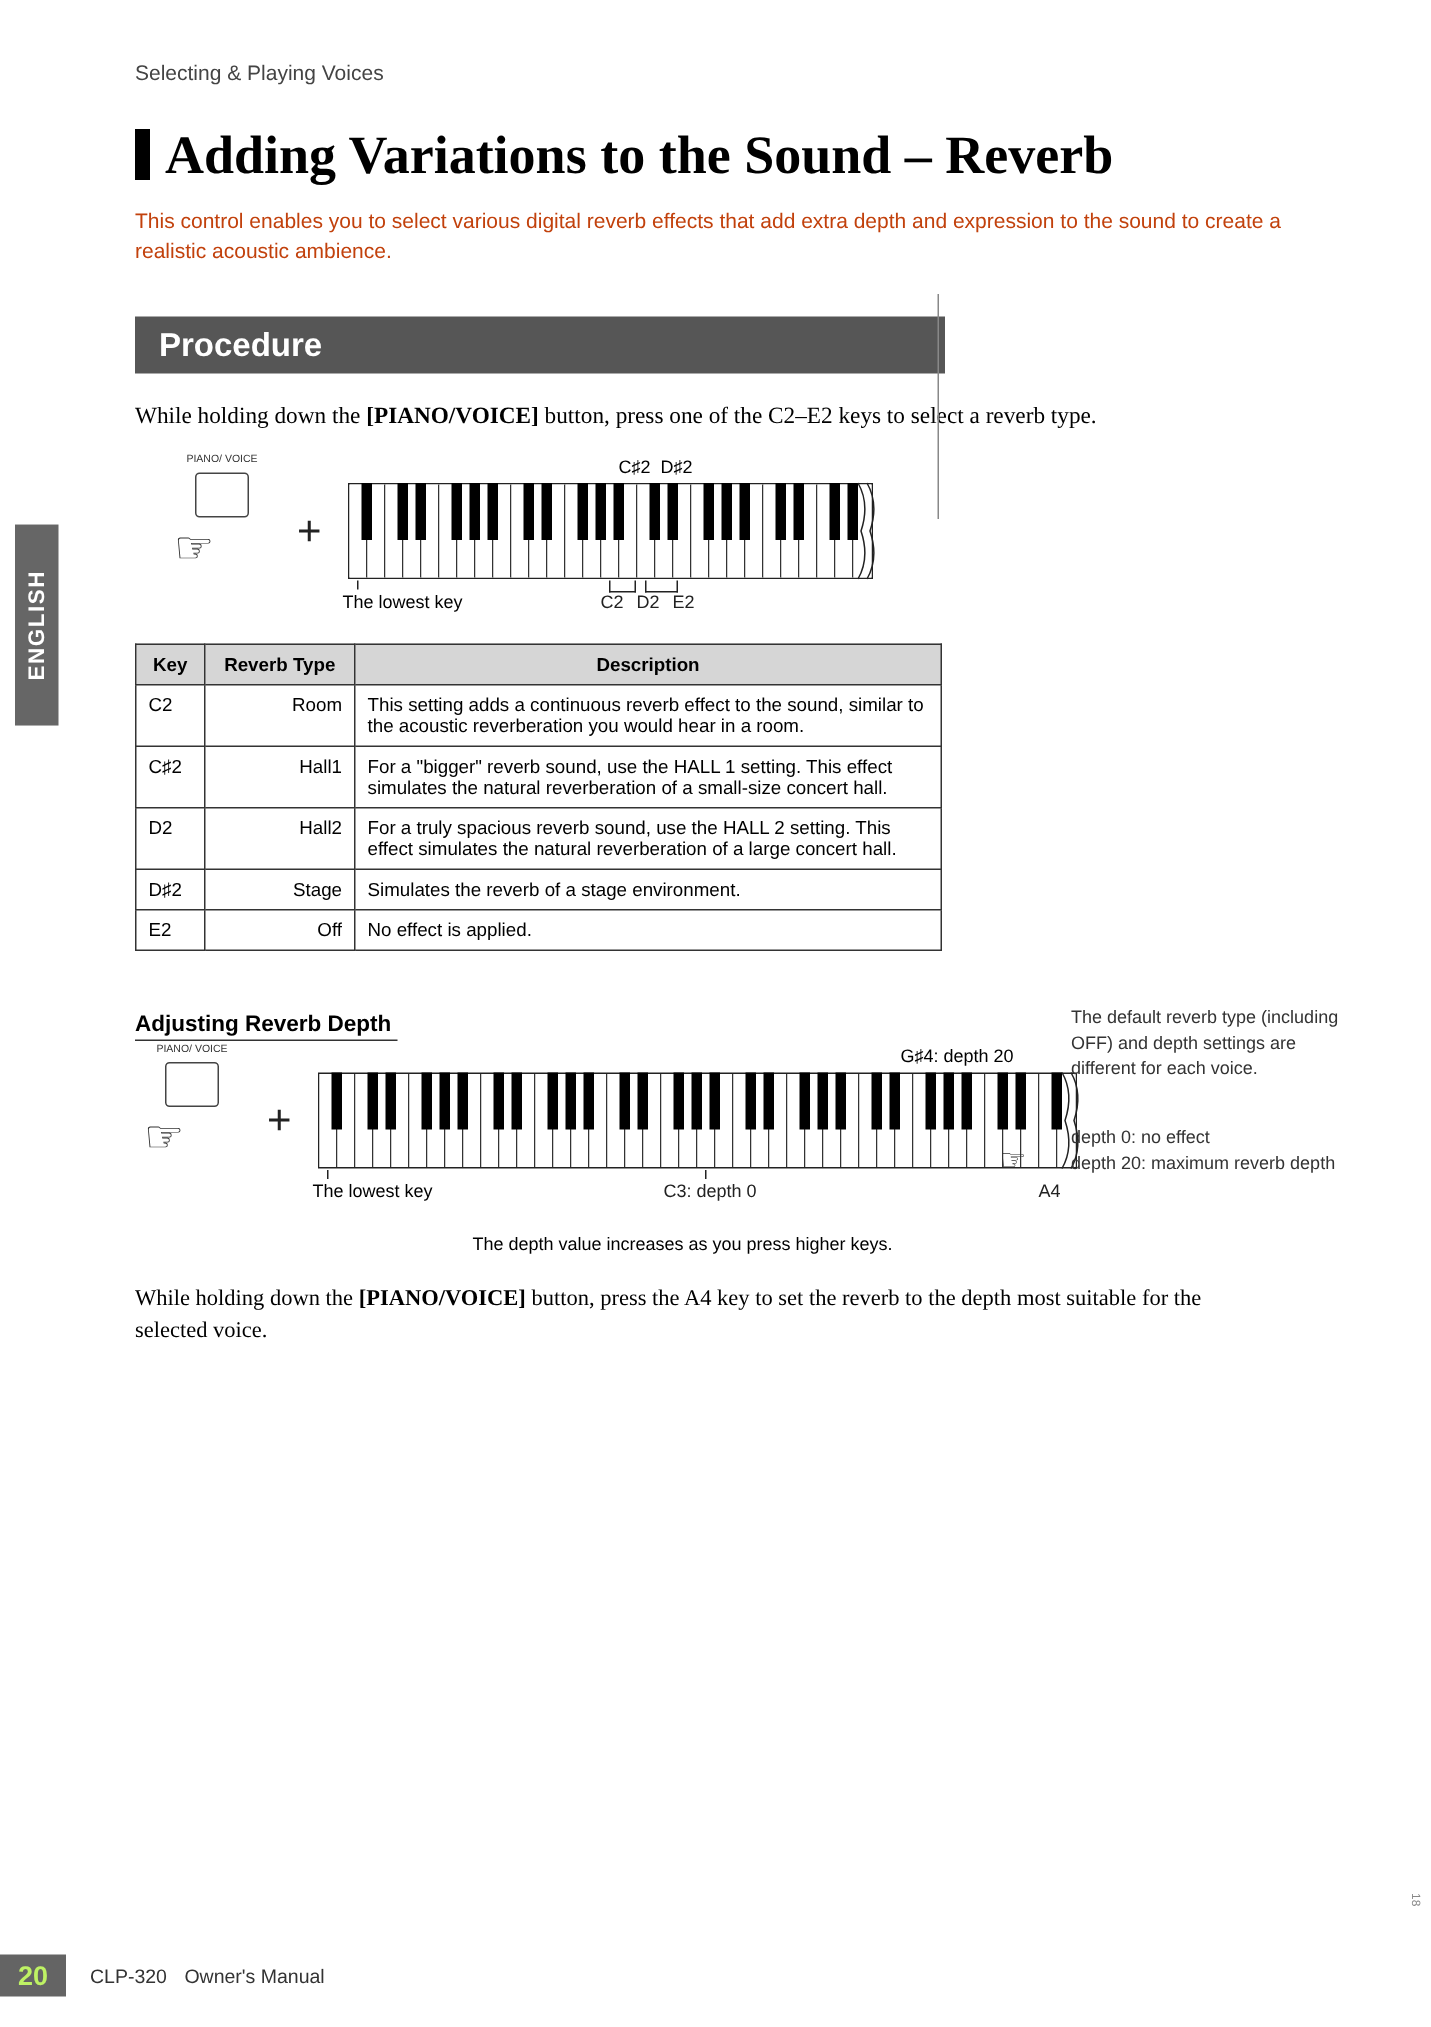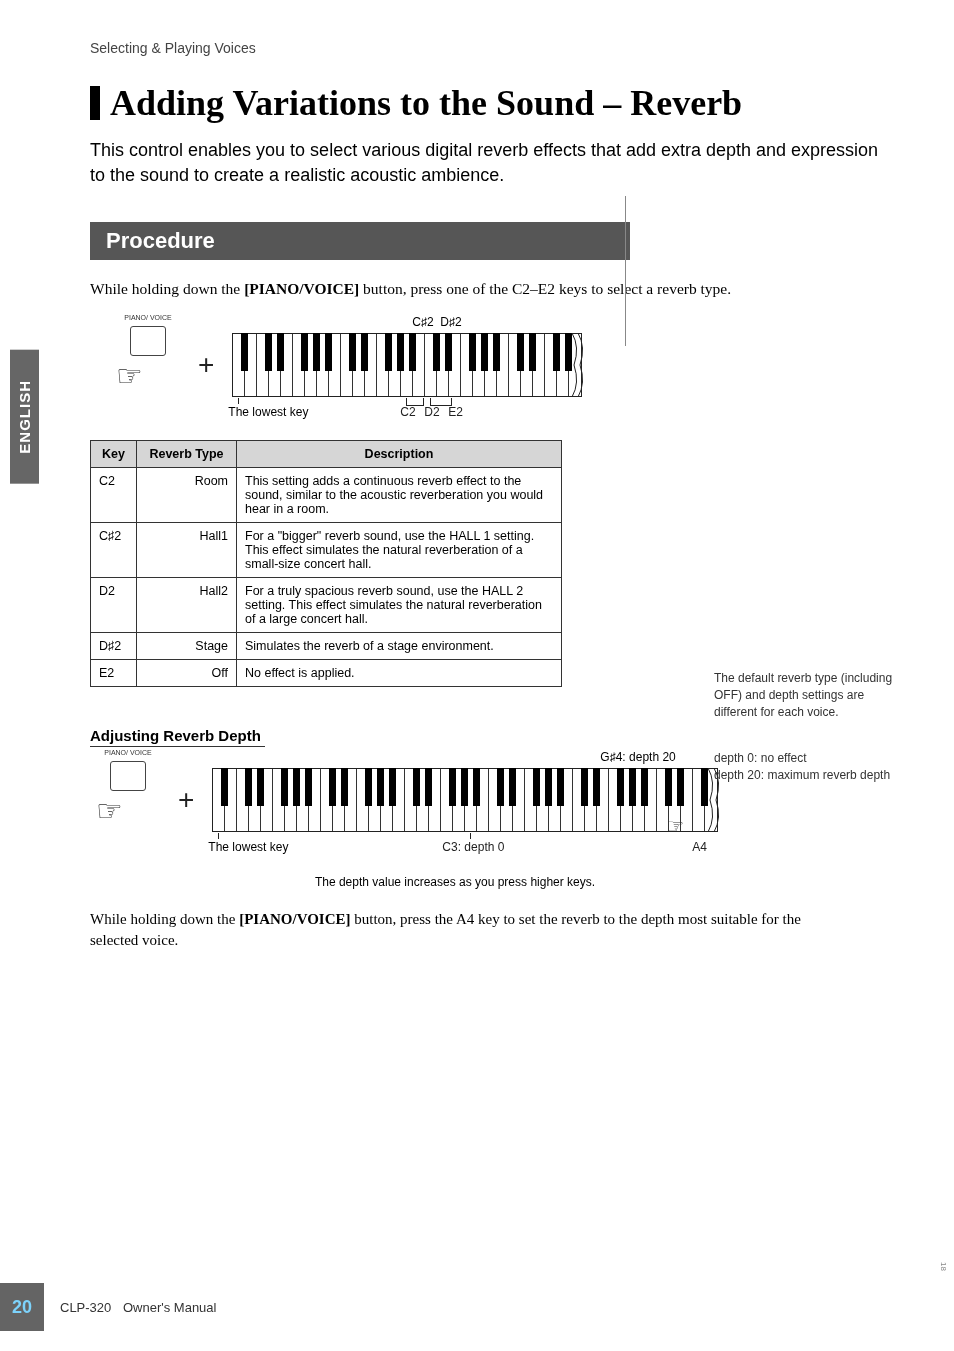--- a/index.html
+++ b/index.html
@@ -3,61 +3,61 @@
 <meta charset="utf-8">
 <style>
   * { box-sizing: border-box; margin: 0; padding: 0; }
   html, body { width: 954px; height: 1351px; background: #fff; font-family: Georgia, "Times New Roman", serif; color: #000; }
   .page { position: relative; width: 954px; height: 1351px; padding: 40px 60px 40px 90px; }
   .side-tab { position: absolute; left: 10px; top: 350px; background: #666; color: #fff; font-family: Arial, Helvetica, sans-serif; font-weight: bold; font-size: 15px; padding: 30px 6px; writing-mode: vertical-rl; transform: rotate(180deg); letter-spacing: 1px; }
   .breadcrumb { font-family: Arial, Helvetica, sans-serif; font-size: 14px; color: #444; margin-bottom: 26px; }
   .title-row { display: flex; align-items: baseline; gap: 10px; margin-bottom: 14px; }
   .title-bar { width: 10px; height: 34px; background: #000; flex: 0 0 10px; align-self: center; }
   h1 { font-family: Georgia, "Times New Roman", serif; font-weight: 600; font-size: 36px; }
-  .intro { font-family: Arial, Helvetica, sans-serif; font-size: 18px; color: #000000; line-height: 1.4; margin-bottom: 34px; }
+  .intro { font-family: Arial, Helvetica, sans-serif; font-size: 14px; color: #c2410c; line-height: 1.4; margin-bottom: 34px; }
   .proc-heading { background: #565656; color: #fff; font-family: Arial, Helvetica, sans-serif; font-weight: bold; font-size: 22px; padding: 6px 16px; width: 540px; margin-bottom: 18px; }
   .proc-body { font-family: Georgia, "Times New Roman", serif; font-size: 15.5px; line-height: 1.4; width: 720px; margin-bottom: 20px; }
   .kbd-figure { display: flex; align-items: center; gap: 18px; margin-left: 20px; margin-bottom: 30px; position: relative; }
   .btn-icon { width: 70px; height: 90px; position: relative; }
   .btn-icon .hand { position: absolute; left: 6px; top: 38px; font-size: 30px; color: #333; }
   .btn-icon .btn-box { position: absolute; left: 20px; top: 6px; width: 36px; height: 30px; border: 1px solid #444; border-radius: 3px; }
   .btn-icon .btn-lbl { position: absolute; left: 11px; top: -6px; font-family: Arial, Helvetica, sans-serif; font-size: 7px; color: #333; line-height: 1.05; text-align: center; width: 54px; }
   .plus { font-size: 28px; font-family: Arial, Helvetica, sans-serif; color: #222; }
   .keyboard-wrap { position: relative; }
   .keyboard { position: relative; height: 64px; display: flex; border: 1px solid #222; }
   .wkey { width: 12px; height: 100%; border-right: 1px solid #333; background: #fff; }
   .wkey:last-child { border-right: none; }
   .bkeys { position: absolute; top: 0; left: 0; height: 38px; pointer-events: none; }
   .bkey { position: absolute; top: 0; width: 7px; height: 38px; background: #000; }
   .kbd-bracket { position: absolute; right: -6px; top: -4px; height: 72px; width: 18px; }
   .kbd-bracket svg { width: 18px; height: 72px; }
   .below-key-label { position: absolute; font-family: Arial, Helvetica, sans-serif; font-size: 12px; color: #222; top: 72px; }
   .tick { position: absolute; width: 1px; height: 6px; background: #222; top: 65px; }
 
-  table.reverb { border-collapse: collapse; width: 472px; font-family: Arial, Helvetica, sans-serif; font-size: 12.5px; margin-bottom: 40px; }
+  table.reverb { border-collapse: collapse; width: 538px; font-family: Arial, Helvetica, sans-serif; font-size: 12.5px; margin-bottom: 40px; }
   table.reverb th, table.reverb td { border: 1px solid #333; padding: 6px 8px; vertical-align: top; }
   table.reverb th { background: #d6d6d6; font-weight: bold; text-align: center; }
   table.reverb td.keycol { width: 46px; text-align: left; }
   table.reverb td.type { width: 100px; text-align: right; }
 
   .subhead { font-family: Arial, Helvetica, sans-serif; font-weight: bold; font-size: 15px; margin-bottom: 2px; }
   .subunder { border-top: 1px solid #333; width: 175px; margin-bottom: 8px; }
   .depth-body { font-family: Georgia, "Times New Roman", serif; font-size: 15px; line-height: 1.4; width: 720px; margin-bottom: 14px; }
 
   .sidecol { position: absolute; right: 60px; top: 670px; width: 180px; }
   .vrule { position: absolute; left: 625px; top: 196px; width: 1px; height: 150px; background: #888; }
   .side-note { font-family: Arial, Helvetica, sans-serif; font-size: 12px; color: #333; line-height: 1.4; margin-bottom: 30px; }
 
   .lowest-lbl { font-family: Arial, Helvetica, sans-serif; font-size: 12px; position: absolute; top: 72px; left: -4px; }
 
   .after-fig { font-family: Arial, Helvetica, sans-serif; font-size: 12px; text-align: center; width: 540px; margin-left: 95px; margin-top: 6px; margin-bottom: 20px; }
   .post-body { font-family: Georgia, "Times New Roman", serif; font-size: 15px; line-height: 1.4; width: 720px; }
 
   .footer { position: absolute; left: 0; bottom: 20px; display: flex; align-items: center; }
-  .pgbox { width: 44px; height: 48px; background: #646464; color: #7dd3fc; font-family: Arial, Helvetica, sans-serif; font-weight: bold; font-size: 18px; display: flex; align-items: center; justify-content: center; }
+  .pgbox { width: 44px; height: 28px; background: #646464; color: #bef264; font-family: Arial, Helvetica, sans-serif; font-weight: bold; font-size: 18px; display: flex; align-items: center; justify-content: center; }
   .footer-text { margin-left: 16px; font-family: Arial, Helvetica, sans-serif; font-size: 13px; color: #333; }
   .footer-text .model { margin-right: 8px; }
 
   .vert18 { position: absolute; right: 6px; bottom: 80px; font-family: Arial, Helvetica, sans-serif; font-size: 8px; color: #888; writing-mode: vertical-rl; }
 
   .kb-toplbl { position: absolute; font-family: Arial, Helvetica, sans-serif; font-size: 12px; }
   .octshape { position: absolute; height: 8px; border: 1px solid #222; border-top: none; }
 </style>
 </head>
 <body>

